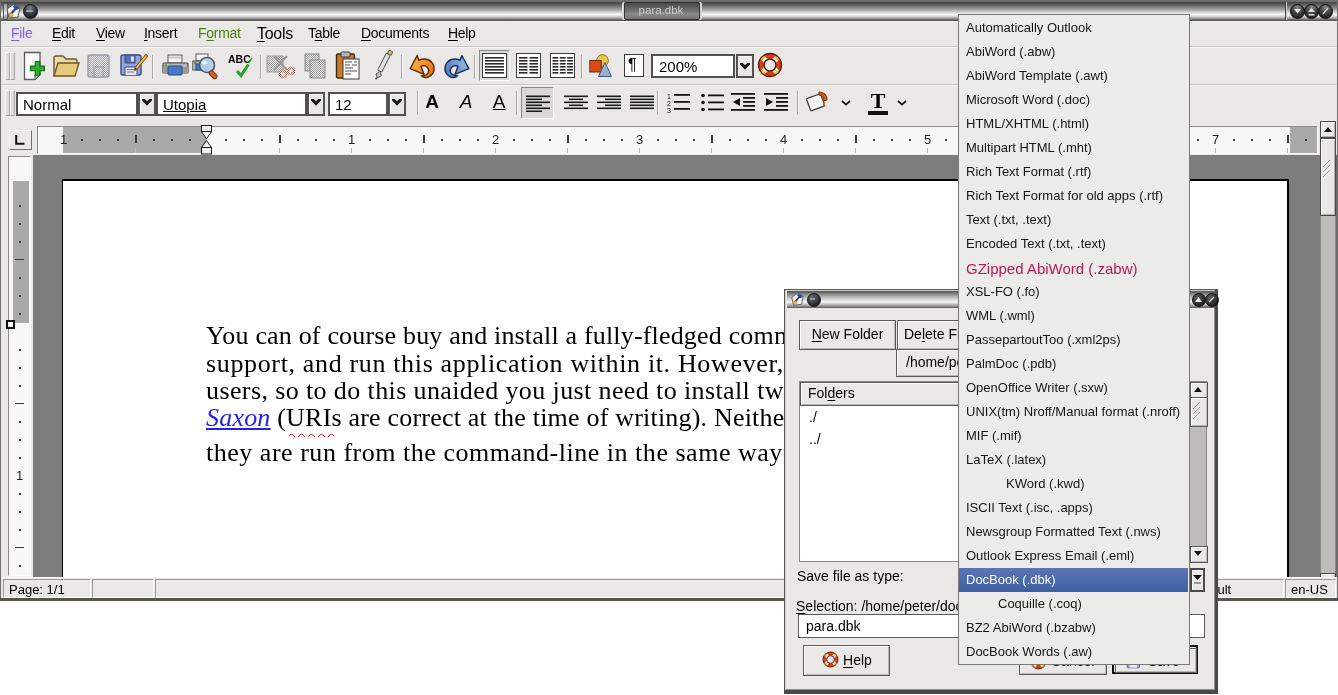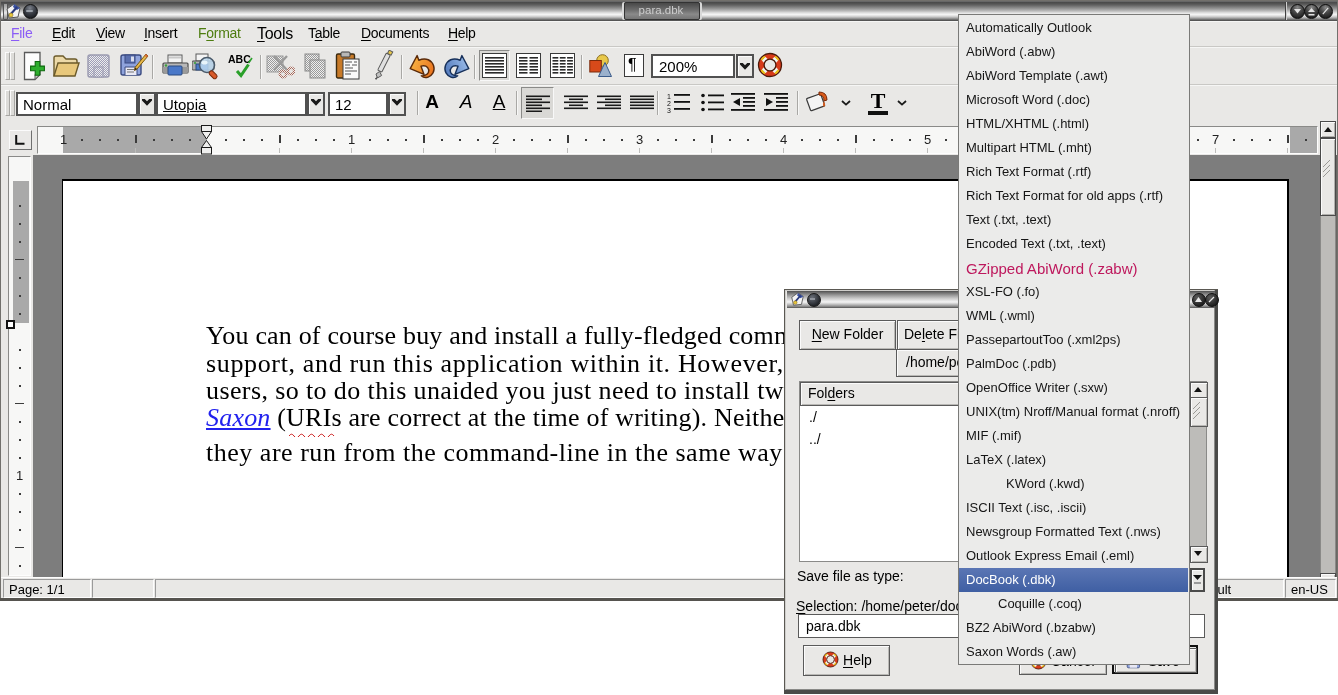--- a/index.html
+++ b/index.html
@@ -643,19 +643,19 @@
 <div class="a" style="left:966px;top:260px;font-size:15px;color:#be185d;white-space:nowrap;text-align:right;">GZipped AbiWord (.zabw)</div>
 <div class="a" style="left:966px;top:284px;font-size:13px;color:#161616;white-space:nowrap;">XSL-FO (.fo)</div>
 <div class="a" style="left:966px;top:308px;font-size:13px;color:#161616;white-space:nowrap;">WML (.wml)</div>
 <div class="a" style="left:966px;top:332px;font-size:13px;color:#161616;white-space:nowrap;">PassepartoutToo (.xml2ps)</div>
 <div class="a" style="left:966px;top:356px;font-size:13px;color:#161616;white-space:nowrap;">PalmDoc (.pdb)</div>
 <div class="a" style="left:966px;top:380px;font-size:13px;color:#161616;white-space:nowrap;">OpenOffice Writer (.sxw)</div>
 <div class="a" style="left:966px;top:404px;font-size:13px;color:#161616;white-space:nowrap;">UNIX(tm) Nroff/Manual format (.nroff)</div>
 <div class="a" style="left:966px;top:428px;font-size:13px;color:#161616;white-space:nowrap;">MIF (.mif)</div>
 <div class="a" style="left:966px;top:452px;font-size:13px;color:#161616;white-space:nowrap;">LaTeX (.latex)</div>
 <div class="a" style="left:966px;top:476px;font-size:13px;color:#161616;white-space:nowrap;margin-left:40px;">KWord (.kwd)</div>
-<div class="a" style="left:966px;top:500px;font-size:13px;color:#161616;white-space:nowrap;">ISCII Text (.isc, .iscii)</div>
+<div class="a" style="left:966px;top:500px;font-size:13px;color:#161616;white-space:nowrap;">ISCII Text (.isc, .apps)</div>
 <div class="a" style="left:966px;top:524px;font-size:13px;color:#161616;white-space:nowrap;">Newsgroup Formatted Text (.nws)</div>
 <div class="a" style="left:966px;top:548px;font-size:13px;color:#161616;white-space:nowrap;">Outlook Express Email (.eml)</div>
 <div class="a" style="left:959px;top:568px;width:229px;height:24px;background:linear-gradient(#5b76b4,#3f5fa3);"></div>
 <div class="a" style="left:966px;top:572px;font-size:13px;color:#fff;white-space:nowrap;">DocBook (.dbk)</div>
 <div class="a" style="left:966px;top:596px;font-size:13px;color:#161616;white-space:nowrap;margin-left:32px;">Coquille (.coq)</div>
 <div class="a" style="left:966px;top:620px;font-size:13px;color:#161616;white-space:nowrap;">BZ2 AbiWord (.bzabw)</div>
-<div class="a" style="left:966px;top:644px;font-size:13px;color:#161616;white-space:nowrap;">Saxon Words (.aw)</div>
+<div class="a" style="left:966px;top:644px;font-size:13px;color:#161616;white-space:nowrap;">DocBook Words (.aw)</div>
 </body></html>

